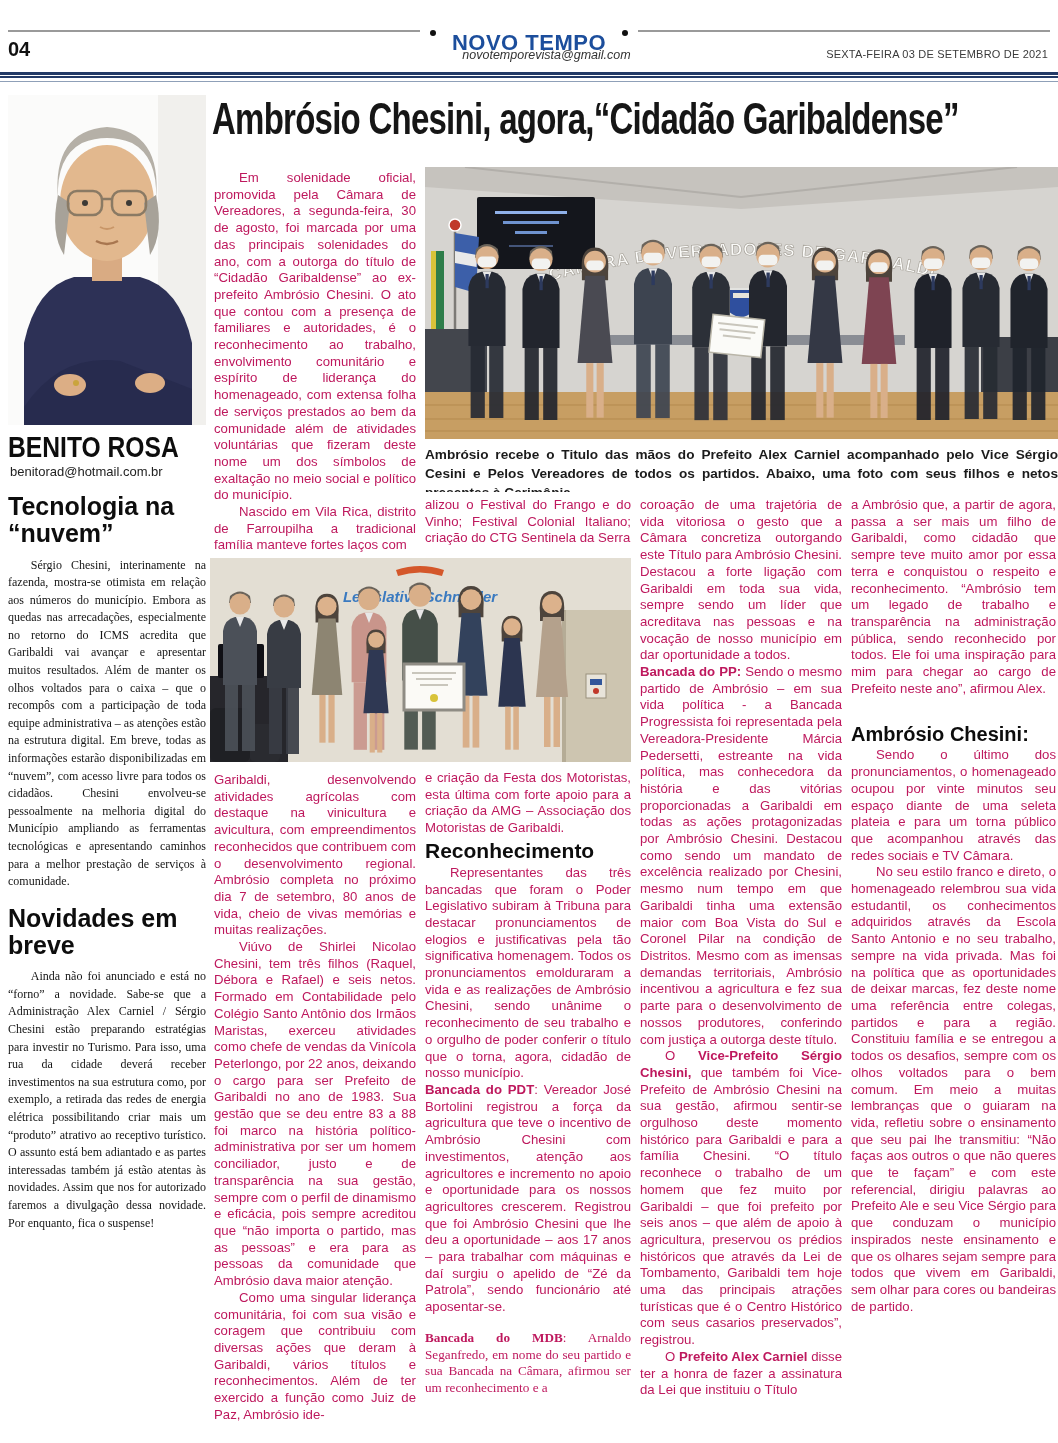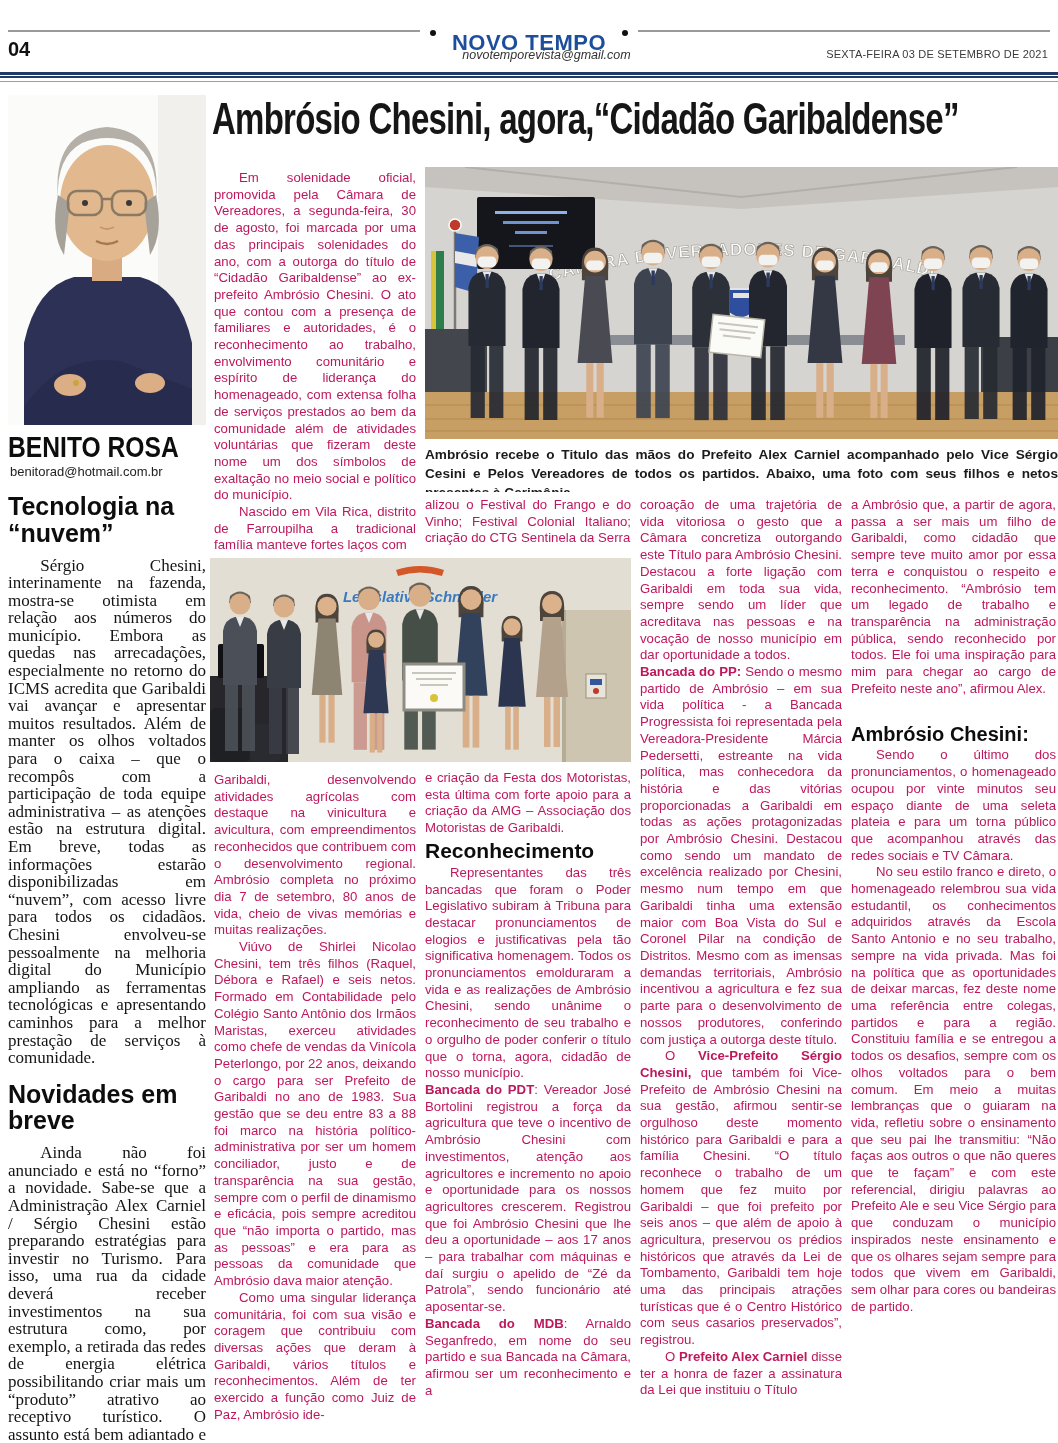--- a/index.html
+++ b/index.html
@@ -20,31 +20,31 @@
   .hd-rules .r2{height:2px;background:#223a66;margin-top:1px;}
   .hd-rules .r3{height:1px;background:#8fa0b8;margin-top:3px;}
 
   
   .sidebar{position:absolute;left:8px;top:95px;width:198px;height:1348px;overflow:hidden;}
   .portrait{width:198px;height:330px;display:block;}
   .author-name{margin:8px 0 0 0;font-size:29px;font-weight:800;color:#0d0d0d;line-height:1;}
   .author-name .cond{display:inline-block;transform:scaleX(.85);transform-origin:0 50%;white-space:nowrap;}
   .author-email{font-size:13px;color:#222;margin:2px 0 10px 2px;}
   .sb-h{font-size:25px;font-weight:800;line-height:1.07;color:#0d0d0d;margin:14px 0 10px 0;}
-  .sb-p{font-family:"Liberation Serif","DejaVu Serif",serif;font-size:17px;line-height:17.6px;
+  .sb-p{font-family:"Liberation Serif","DejaVu Serif",serif;font-size:12px;line-height:17.6px;
         text-align:justify;text-indent:1.9em;margin:0;color:#141414;}
 
   
   .headline{position:absolute;left:212px;top:94px;width:846px;height:64px;margin:0;overflow:visible;}
   .headline .cond{display:inline-block;font-size:44px;font-weight:800;letter-spacing:-1px;color:#161616;
                   transform:scaleX(.75);transform-origin:0 50%;white-space:nowrap;}
   .abs{position:absolute;overflow:hidden;}
   .bodycol p{margin:0;font-size:13.2px;line-height:16.7px;text-align:justify;color:#be185d;}
   .bodycol p.ind{text-indent:1.9em;}
-  .bodycol p.gap{}
+  .bodycol p.gap{margin-top:14px;font-family:Liberation Serif, serif;}
   .bodycol .lead{font-weight:800;}
   .sec-h{font-size:21px;font-weight:800;color:#0d0d0d;margin:3px 0 3px 0;line-height:1.05;}
   .d-h1{font-size:20px;font-weight:800;color:#0d0d0d;margin:26px 0 2px 0;line-height:1.1;}
   .d-h2{font-size:16.5px;font-weight:800;color:#0d0d0d;margin:0 0 12px 0;line-height:1.2;}
   .caption{font-size:13.6px;font-weight:700;line-height:1.38;color:#1b1b1b;text-align:justify;}
   .photo{display:block;}
 </style>
 </head>
 <body>
 

